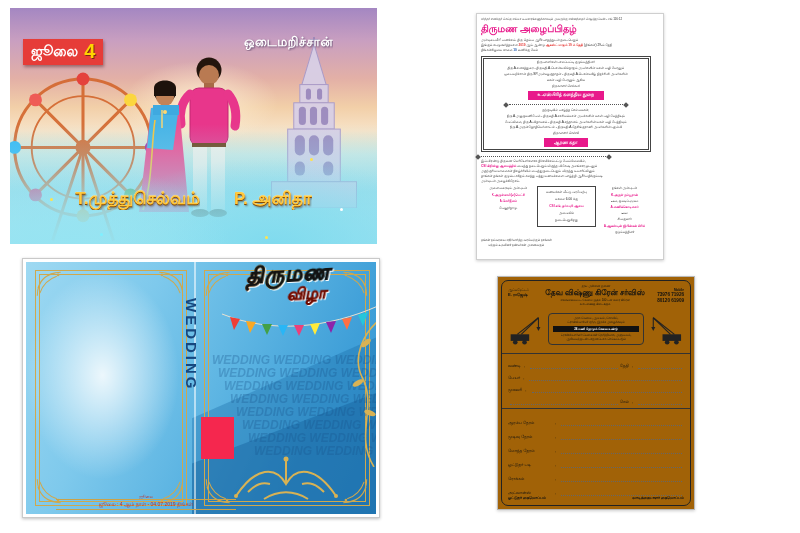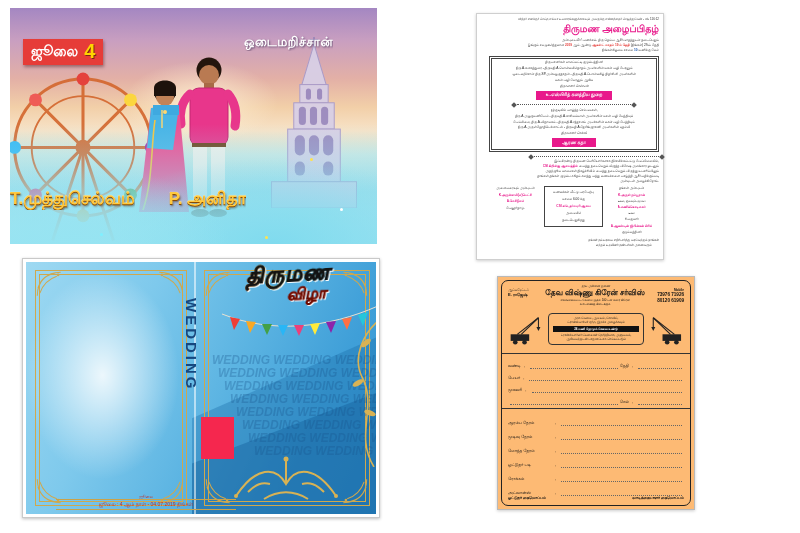--- a/index.html
+++ b/index.html
@@ -19,21 +19,21 @@
       radial-gradient(70% 100% at 72% 100%, rgba(125,218,238,.9), rgba(125,218,238,0) 72%),
       linear-gradient(180deg, rgba(150,225,240,0), rgba(150,225,240,.88));}
   .banner-title{left:16px;top:5px;font-size:17px;font-weight:bold;color:#fdfdfd;
     letter-spacing:1px;text-shadow:1px 2px 3px rgba(80,60,90,.7);}
   .date-badge{left:13px;top:31px;background:#e63c38;color:#fff;padding:1px 8px 2px 8px;
     font-size:14px;font-weight:bold;display:flex;align-items:center;gap:6px;
     box-shadow:1px 2px 3px rgba(90,40,40,.5);}
   .date-day{color:#ffd400;font-size:20px;font-weight:bold;text-shadow:1px 1px 0 #7a2a10;}
   .place{left:234px;top:27px;font-size:12.5px;font-weight:bold;color:#fff;
     text-shadow:1px 1px 2px rgba(70,50,90,.8);letter-spacing:.5px;text-align:right;}
-  .names-row{left:0;right:0;top:181px;display:flex;gap:34px;}
+  .names-row{left:0;right:0;top:181px;display:flex;justify-content:center;gap:34px;}
   .gold-name{font-size:17px;font-weight:bold;color:#ffc93e;
     text-shadow:0 1px 0 #8a4a00,0 0 1px #fff,1px 2px 2px rgba(60,30,0,.55);}
   .welcome{left:0;right:0;top:212px;text-align:center;font-size:13px;font-weight:bold;color:#fff;
     text-shadow:-1px 0 #222,1px 0 #222,0 -1px #222,0 2px 2px #111;letter-spacing:1px;}
   .confetti{width:3px;height:3px;border-radius:50%;}
 
   
   #album{left:22px;top:258px;width:356px;height:258px;background:#fff;
     border:1px solid #c9c9c9;box-shadow:0 1px 3px rgba(0,0,0,.25);}
   .album-inner{left:3px;top:3px;right:3px;bottom:3px;overflow:hidden;
@@ -64,21 +64,21 @@
   .album-footer{left:30px;top:232px;width:180px;text-align:center;color:#c22a2a;}
   .album-footer .f1{font-size:4px;}
   .album-footer .f2{font-size:5px;border-top:1px solid #c9a24a;border-bottom:1px solid #c9a24a;padding:1px 0;}
   .corner{width:26px;height:26px;}
   .flourish-bottom{left:200px;top:192px;}
   .vine{left:318px;top:55px;}
 
   
   #invite{left:476px;top:13px;width:188px;height:247px;background:#fff;
     border:1px solid #cfcfcf;box-shadow:0 1px 3px rgba(0,0,0,.2);
-    display:flex;flex-direction:column;align-items:flex-end;padding:3px 4px;box-sizing:border-box;}
+    display:flex;flex-direction:column;align-items:flex-start;padding:3px 4px;box-sizing:border-box;}
   #invite .verse{font-size:3px;color:#333;}
   #invite .inv-title{font-size:9.5px;font-weight:bold;color:#e8198b;margin:2px 0 2px 0;}
   .tiny{font-size:3.2px;color:#222;line-height:1.55;}
   .tiny-red{color:#e53935;font-weight:bold;}
   .tiny-blue{color:#1a56b0;font-weight:bold;}
   .tiny-pink{color:#e8198b;font-weight:bold;}
   .ornate-box{width:92%;border:1px solid #444;outline:1px solid #444;outline-offset:-3px;
     margin-top:3px;padding:3px 2px;display:flex;flex-direction:column;align-items:center;gap:1px;}
   .pink-chip{background:#e8198b;color:#fff;font-size:4.6px;font-weight:bold;
     padding:1.5px 10px;margin:1px 0;}
@@ -86,21 +86,21 @@
   .mini-div:before,.mini-div:after{content:"";position:absolute;top:-2px;width:4px;height:4px;
     background:#555;transform:rotate(45deg);}
   .mini-div:before{left:-5px;} .mini-div:after{right:-5px;}
   .cols-row{width:96%;display:flex;justify-content:space-between;margin-top:2px;}
   .col{display:flex;flex-direction:column;align-items:center;gap:1.5px;width:32%;}
   .center-box{border:1px solid #444;width:32%;padding:3px 1px;display:flex;flex-direction:column;
     align-items:center;gap:2px;align-self:flex-start;}
   .inv-foot{font-size:3px;color:#222;margin-top:3px;line-height:1.6;text-align:center;}
 
   
-  #crane-form{left:497px;top:276px;width:198px;height:234px;background:#fdba74;
+  #crane-form{left:497px;top:276px;width:198px;height:234px;background:#a16207;
     border:1px solid #b9b9b9;box-shadow:0 1px 3px rgba(0,0,0,.2);box-sizing:border-box;padding:3px;}
   .form-inner{border:1px solid #222;border-radius:7px;width:100%;height:100%;box-sizing:border-box;
     display:flex;flex-direction:column;padding:3px 6px;}
   .grace{font-size:3px;text-align:center;color:#111;}
   .form-head{display:flex;justify-content:space-between;align-items:flex-start;}
   .op{font-size:3.4px;color:#111;width:42px;}
   .op b{font-size:4px;}
   .form-title-wrap{text-align:center;flex:1;}
   .form-title{font-size:7.6px;font-weight:bold;color:#111;}
   .form-sub{font-size:2.9px;color:#111;line-height:1.5;}

